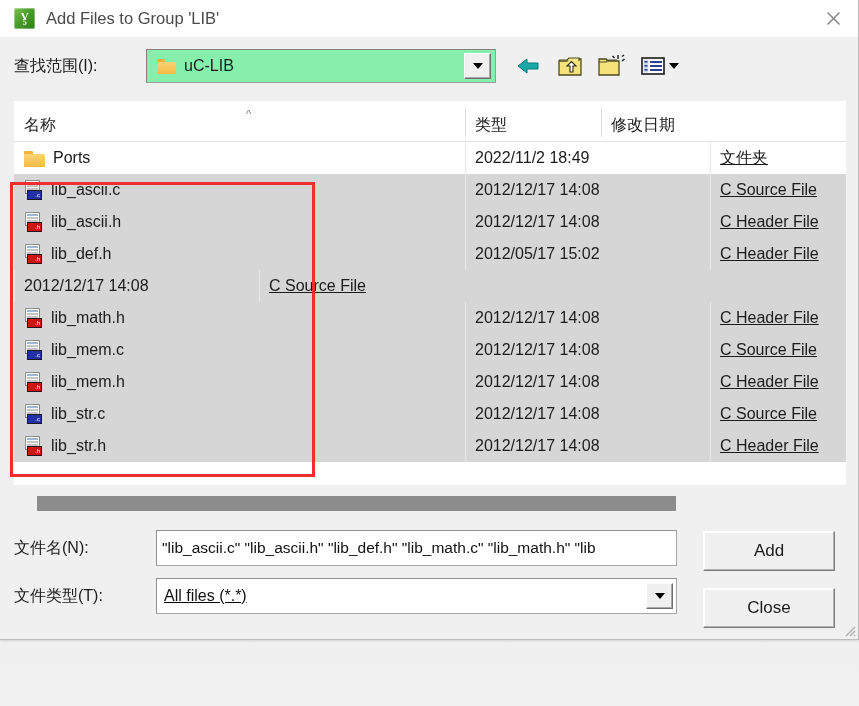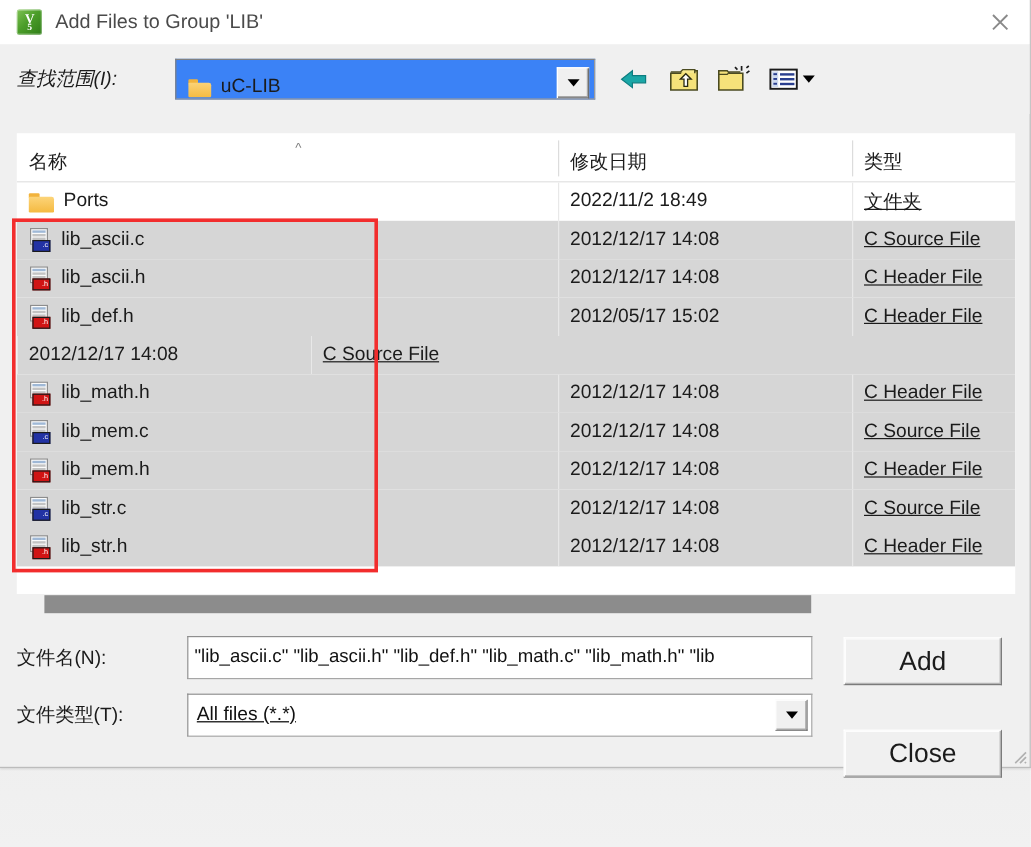--- a/index.html
+++ b/index.html
@@ -80,33 +80,32 @@
     display: flex;
     align-items: center;
     padding-left: 14px;
     background: #f0f0f0;
   }
   .lookin-label {
     font-size: 16px;
     color: #1b1b1b;
     width: 132px;
     white-space: nowrap;
-    font-style: italic;
   }
 
   .combo {
     position: relative;
     width: 350px;
     height: 34px;
-    background: #3b82f6;
+    background: #86efac;
     border: 1px solid #9a9a9a;
     border-top-color: #808080;
     border-left-color: #808080;
     display: flex;
-    align-items: flex-end;
+    align-items: center;
   }
   .combo-inner {
     display: flex; align-items: center;
     padding-left: 10px;
     gap: 8px;
     flex: 1;
     min-width: 0;
   }
   .combo-text { font-size: 16px; color: #1b1b1b; white-space: nowrap; }
   .combo-arrow {
@@ -157,21 +156,21 @@
     width: 28px; height: 28px;
     display: flex; align-items: center; justify-content: center;
     cursor: default;
   }
   .view-btn { width: 42px; display:flex; align-items:center; gap:3px; }
 
   
   .listwrap {
     position: absolute;
     left: 14px;
-    top: 111px;
+    top: 101px;
     width: 832px;
     height: 384px;
     background: #ffffff;
     overflow: hidden;
   }
   .hdr {
     display: flex;
     height: 41px;
     border-bottom: 1px solid #e2e2e2;
     position: relative;
@@ -364,26 +363,26 @@
   .btn {
     position: absolute;
     width: 132px;
     height: 40px;
     background: #f0f0f0;
     border: 1px solid #ffffff;
     border-right-color: #7b7b7b;
     border-bottom-color: #7b7b7b;
     box-shadow: inset -1px -1px 0 #b4b4b4, inset 1px 1px 0 #fdfdfd;
     display: flex; align-items: center; justify-content: center;
-    font-size: 22px;
+    font-size: 17px;
     color: #1b1b1b;
     cursor: default;
   }
   .btn-add { left: 703px; top: 531px; }
-  .btn-close { left: 703px; top: 588px; margin-top: 20px; }
+  .btn-close { left: 703px; top: 588px; }
 
   
   .grip {
     position: absolute;
     right: 2px; bottom: 2px;
     width: 14px; height: 14px;
   }
 </style>
 </head>
 <body>
@@ -466,22 +465,22 @@
 
     </div>
   </div>
 
   <div class="listwrap">
     <div class="hdr">
       <div class="cell col-name">
         <span>名称</span>
         <span class="sort-caret">^</span>
       </div>
+      <div class="cell col-type">类型</div>
       <div class="cell col-date">修改日期</div>
-      <div class="cell col-type">类型</div>
     </div>
     <div class="rows" id="rows">
         <div class="row">
           <div class="c c-name">
             <span class="folder-row-icon">
               <span class="tab"></span>
               <span class="body"></span>
             </span>
             <span>Ports</span>
           </div>

